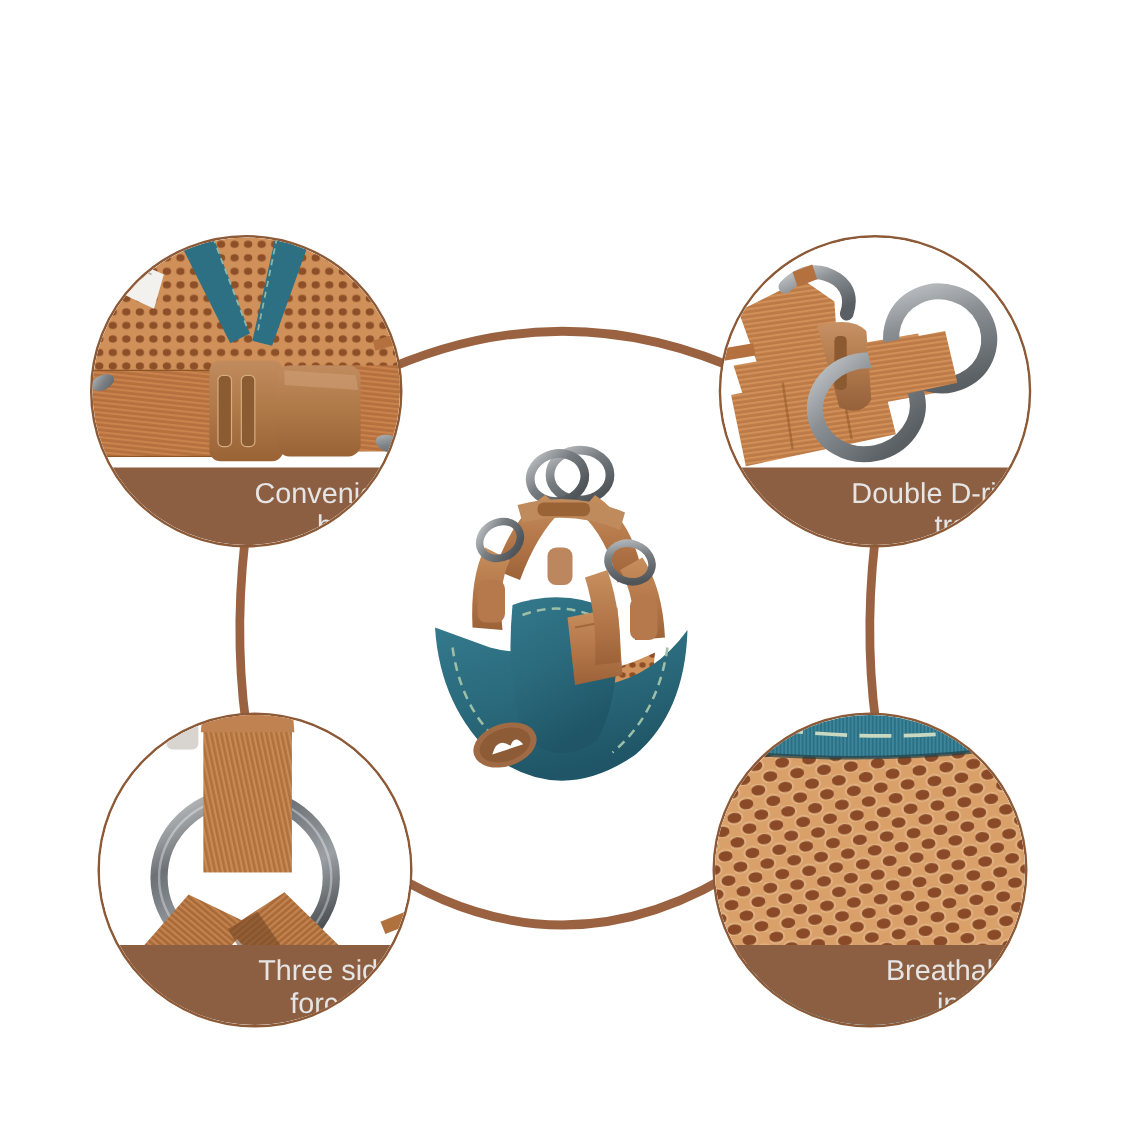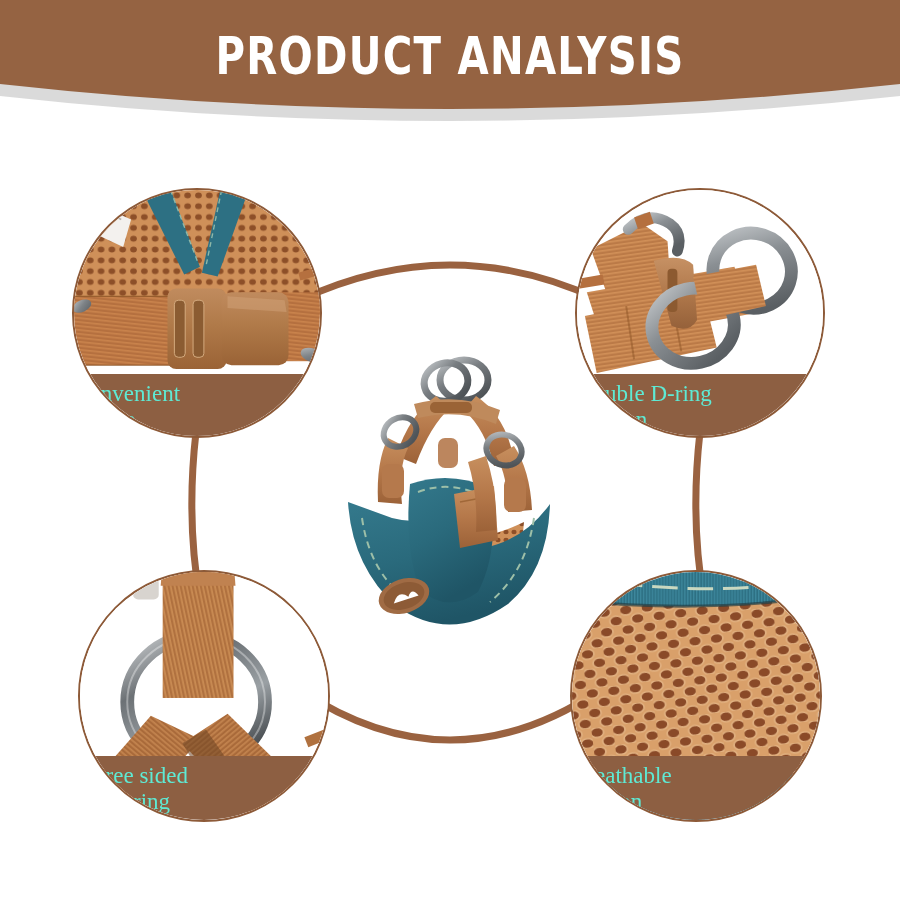--- a/index.html
+++ b/index.html
@@ -50,51 +50,42 @@
     background:#ffffff;
   }
   .callout .photo {
     position:absolute; left:0; top:0;
     width:100%; height:100%;
   }
   .label-band {
     position:absolute;
     left:0; right:0; bottom:0;
     background:#8d5f42;
-    color:#5eead4;
-    text-align:left;
-    font-family:Liberation Serif, serif;
+    color:#e5e5e5;
+    text-align:right;
+    font-family:Liberation Sans, sans-serif;
     font-size:23px;
     line-height:26px;
     font-weight:400;
     padding-top:7px;
     white-space:pre-line;
   }
 
   
   .center-product {
     position:absolute;
     left:318px; top:352px;
     width:265px; height:310px;
   }
 </style>
 </head>
 <body>
 
 <div id="page">
 
-  <div class="header-wrap">
-    <svg class="header-svg" width="900" height="130" viewBox="0 0 900 130">
-
-      <path d="M0,0 L900,0 L900,88 Q450,138 0,88 Z" fill="#d8d8d8" opacity="0.95" transform="translate(0,8)"></path>
-
-      <path d="M0,0 L900,0 L900,84 Q450,134 0,84 Z" fill="#956342"></path>
-    </svg>
-    <div class="header-title">PRODUCT ANALYSIS</div>
-  </div>
 
   <svg class="connectors" viewBox="0 0 900 900">
 
     <path d="M300,300 Q450,230 600,300" fill="none" stroke="#9a6240" stroke-width="7" stroke-linecap="round"></path>
 
     <path d="M300,690 Q450,790 600,690" fill="none" stroke="#9a6240" stroke-width="7" stroke-linecap="round"></path>
 
     <path d="M196,432 Q186,520 200,600" fill="none" stroke="#9a6240" stroke-width="7" stroke-linecap="round"></path>
 
     <path d="M700,432 Q690,520 704,600" fill="none" stroke="#9a6240" stroke-width="7" stroke-linecap="round"></path>
@@ -277,21 +268,21 @@
       <path d="M-6,-2 L266,-2" stroke="#1f5766" stroke-width="2" opacity="0.6"></path>
       <path d="M10,6 Q140,28 262,6" fill="none" stroke="#c9d8c0" stroke-width="3" stroke-dasharray="26 10"></path>
 
       <path d="M-10,28 Q140,44 270,22" fill="none" stroke="#243f45" stroke-width="3" opacity="0.7"></path>
 
       <path d="M-10,208 Q120,190 270,212 L270,262 L-10,262 Z" fill="url(#tealweave)"></path>
       <path d="M-6,216 Q120,198 266,220" fill="none" stroke="#c9d8c0" stroke-width="3" stroke-dasharray="26 10"></path>
       <path d="M-10,208 Q120,190 270,212" fill="none" stroke="#1f5766" stroke-width="2.5" opacity="0.8"></path>
     </svg>
     <div class="label-band" style="height:64px;">Breathable
-traction</div>
+interior</div>
   </div>
 
   <div class="center-product">
     <svg width="265" height="310" viewBox="0 0 265 310">
       <defs>
         <linearGradient id="tealBody" x1="0" y1="0" x2="0.4" y2="1">
           <stop offset="0" stop-color="#34798c"></stop>
           <stop offset="0.5" stop-color="#2a6a7c"></stop>
           <stop offset="1" stop-color="#1f5566"></stop>
         </linearGradient>

